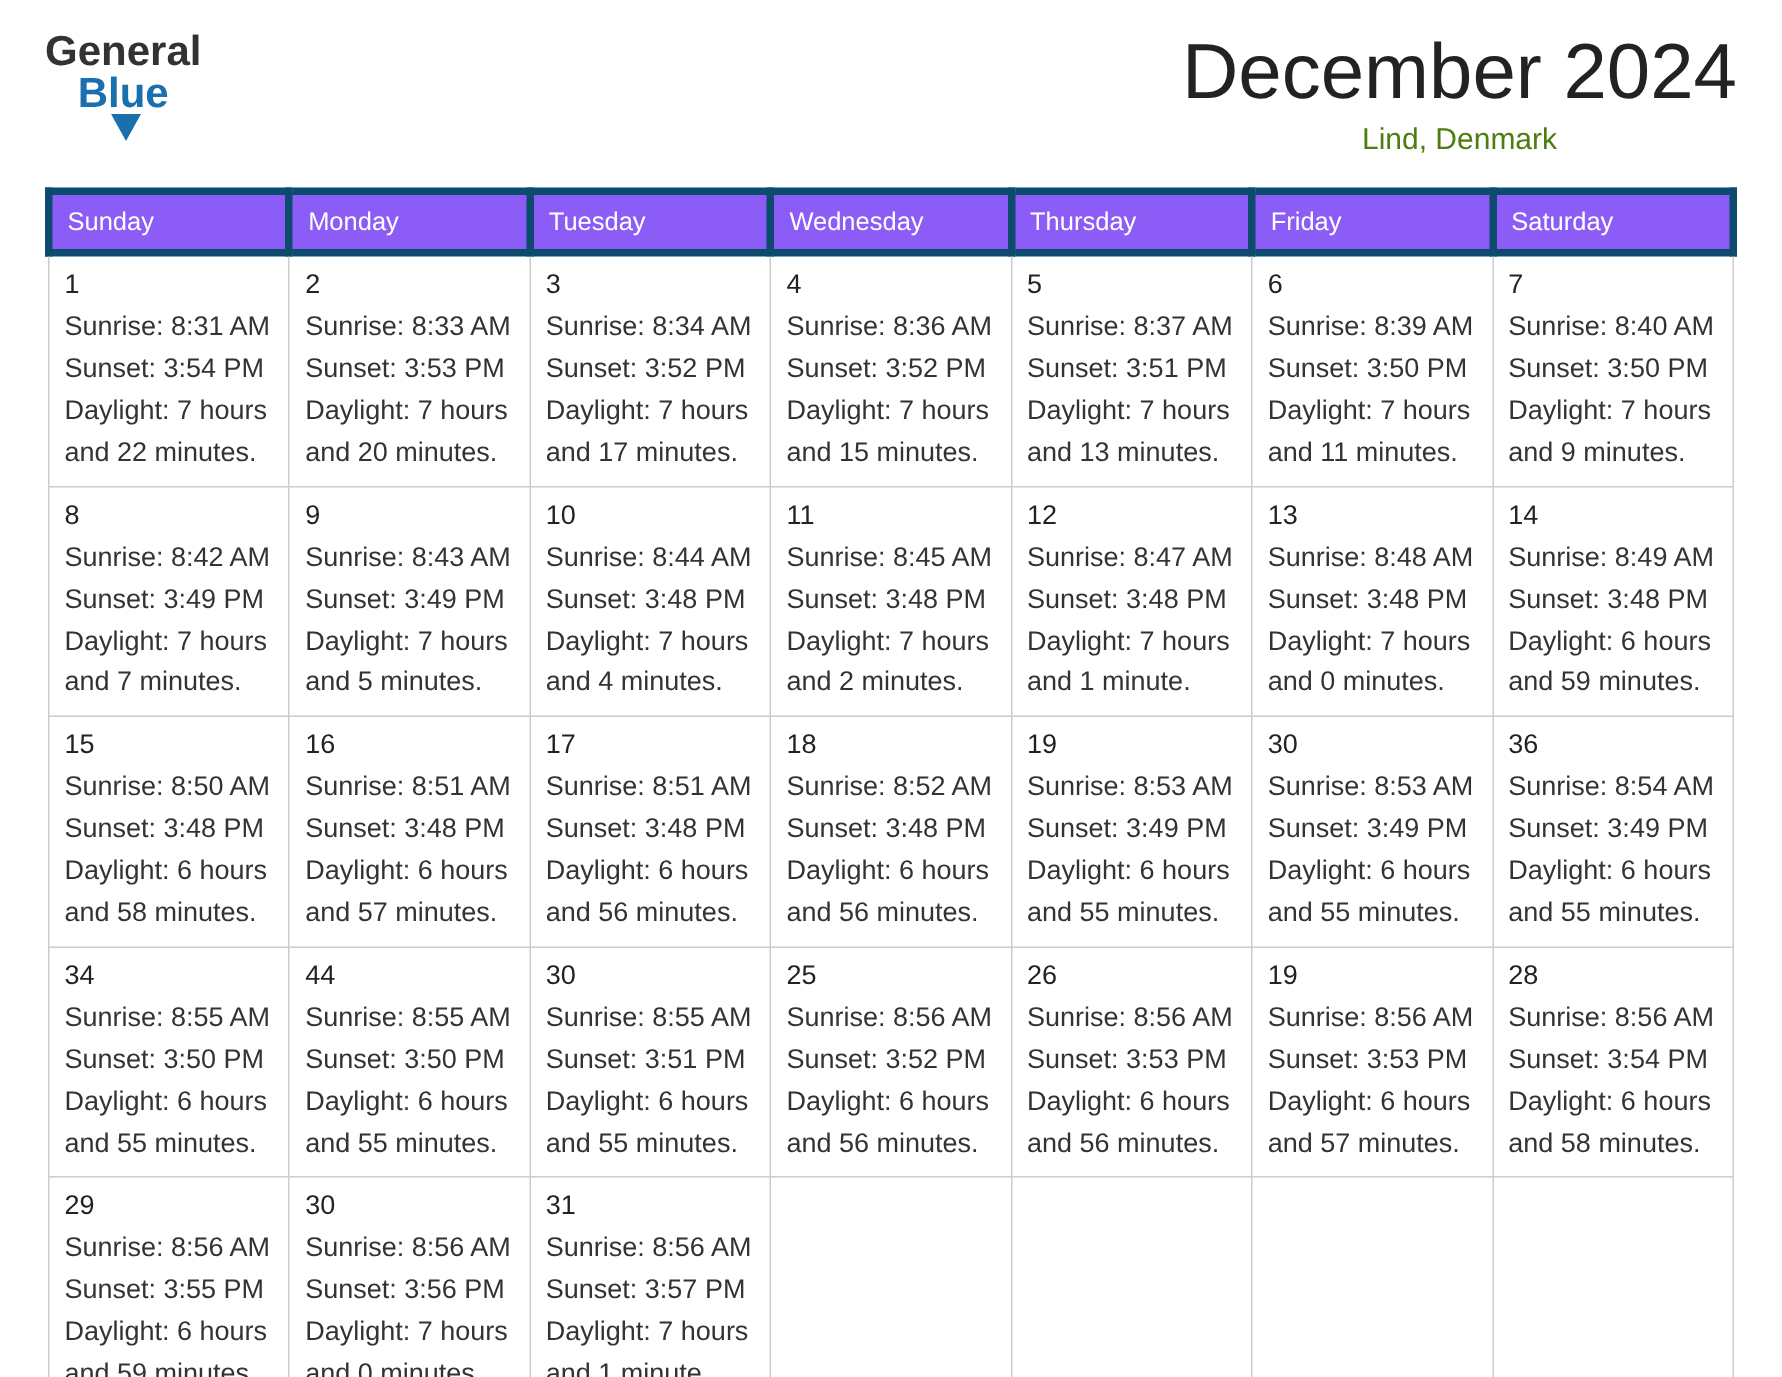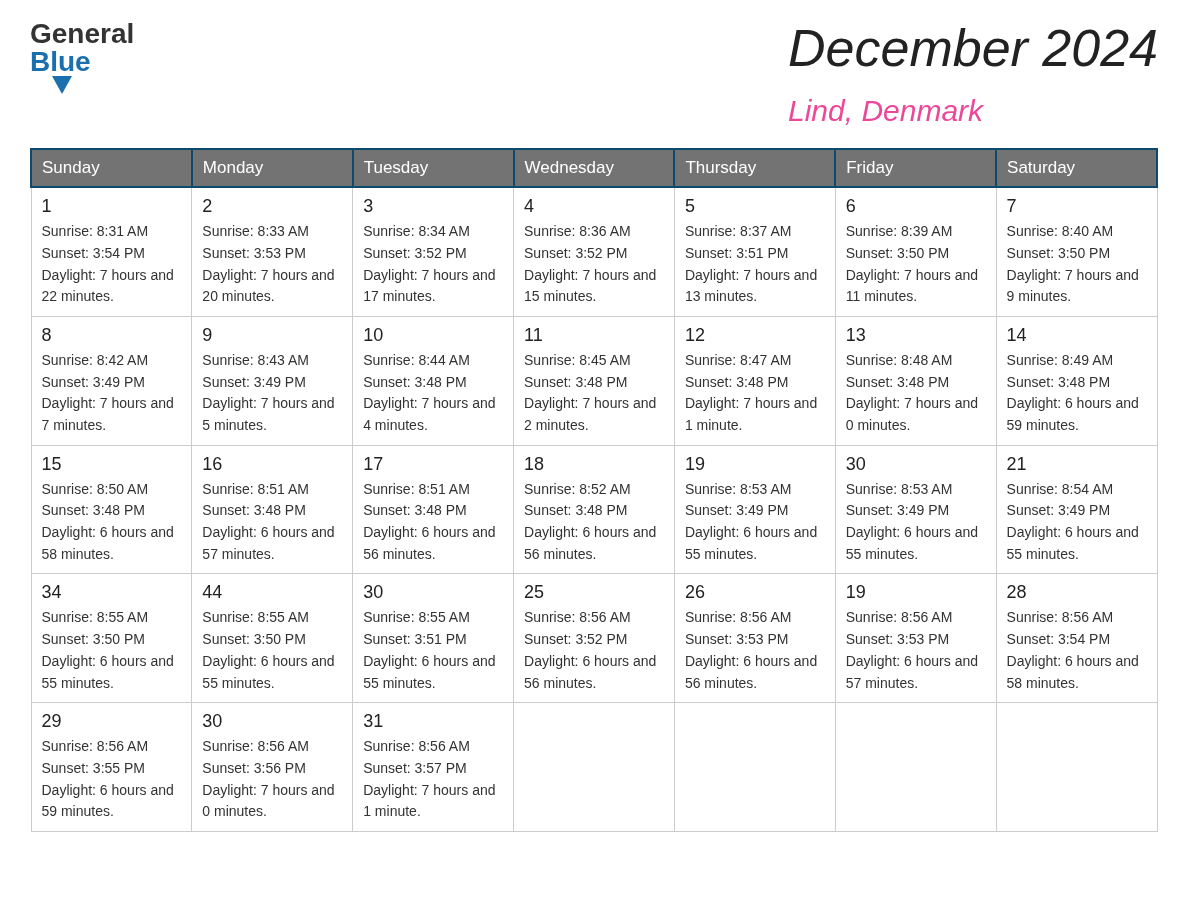--- a/index.html
+++ b/index.html
@@ -12,21 +12,21 @@
     }
     .header {
       display: flex;
       justify-content: space-between;
       align-items: flex-start;
       margin-bottom: 20px;
     }
     .logo {
       display: flex;
       flex-direction: column;
-      align-items: flex-start;
+      align-items: center;
     }
     .logo-general {
       font-size: 28px;
       font-weight: bold;
       color: #333;
       line-height: 1;
     }
     .logo-blue {
       font-size: 28px;
       font-weight: bold;
@@ -40,65 +40,64 @@
       width: 0;
       height: 0;
       border-left: 10px solid transparent;
       border-right: 10px solid transparent;
       border-top: 18px solid #1a6faf;
       display: inline-block;
       margin-left: 3px;
       margin-bottom: 2px;
     }
     .title-area {
-      text-align: left;
-      font-style: italic;
+      text-align: center;
     }
     .month-title {
       font-size: 52px;
       font-weight: normal;
       color: #222;
       line-height: 1.1;
     }
     .location {
-      font-size: 30px;
-      color: #ec4899;
-      margin-top: 17px;
+      font-size: 20px;
+      color: #4d7c0f;
+      margin-top: 5px;
     }
     table {
       width: 100%;
       border-collapse: collapse;
       table-layout: fixed;
     }
     th {
-      background-color: #737373;
+      background-color: #8b5cf6;
       color: #fff;
       padding: 8px 10px;
       text-align: left;
       font-size: 17px;
       font-weight: normal;
-      border: 2px solid #0c4a6e;
+      border: 5px solid #0c4a6e;
     }
     td {
       vertical-align: top;
       padding: 8px 10px;
       border: 1px solid #ccc;
       font-size: 13px;
       color: #333;
       height: 110px;
     }
     .day-number {
       font-size: 18px;
       font-weight: normal;
       color: #222;
       display: block;
       margin-bottom: 4px;
     }
     .day-info {
-      font-size: 14px;
+      font-size: 18px;
       line-height: 1.55;
       color: #333;
     }
     tr:last-child td {
       height: 110px;
     }
     .empty-cell {
       background: #fff;
     }
   </style>
@@ -291,21 +290,21 @@
       </td>
         <td>
         <span class="day-number">30</span>
         <div class="day-info">
           Sunrise: 8:53 AM<br>
           Sunset: 3:49 PM<br>
           Daylight: 6 hours and 55 minutes.
         </div>
       </td>
         <td>
-        <span class="day-number">21</span>
+        <span class="day-number">36</span>
         <div class="day-info">
           Sunrise: 8:54 AM<br>
           Sunset: 3:49 PM<br>
           Daylight: 6 hours and 55 minutes.
         </div>
       </td>
       </tr>
       <tr>
         <td>
         <span class="day-number">34</span>

